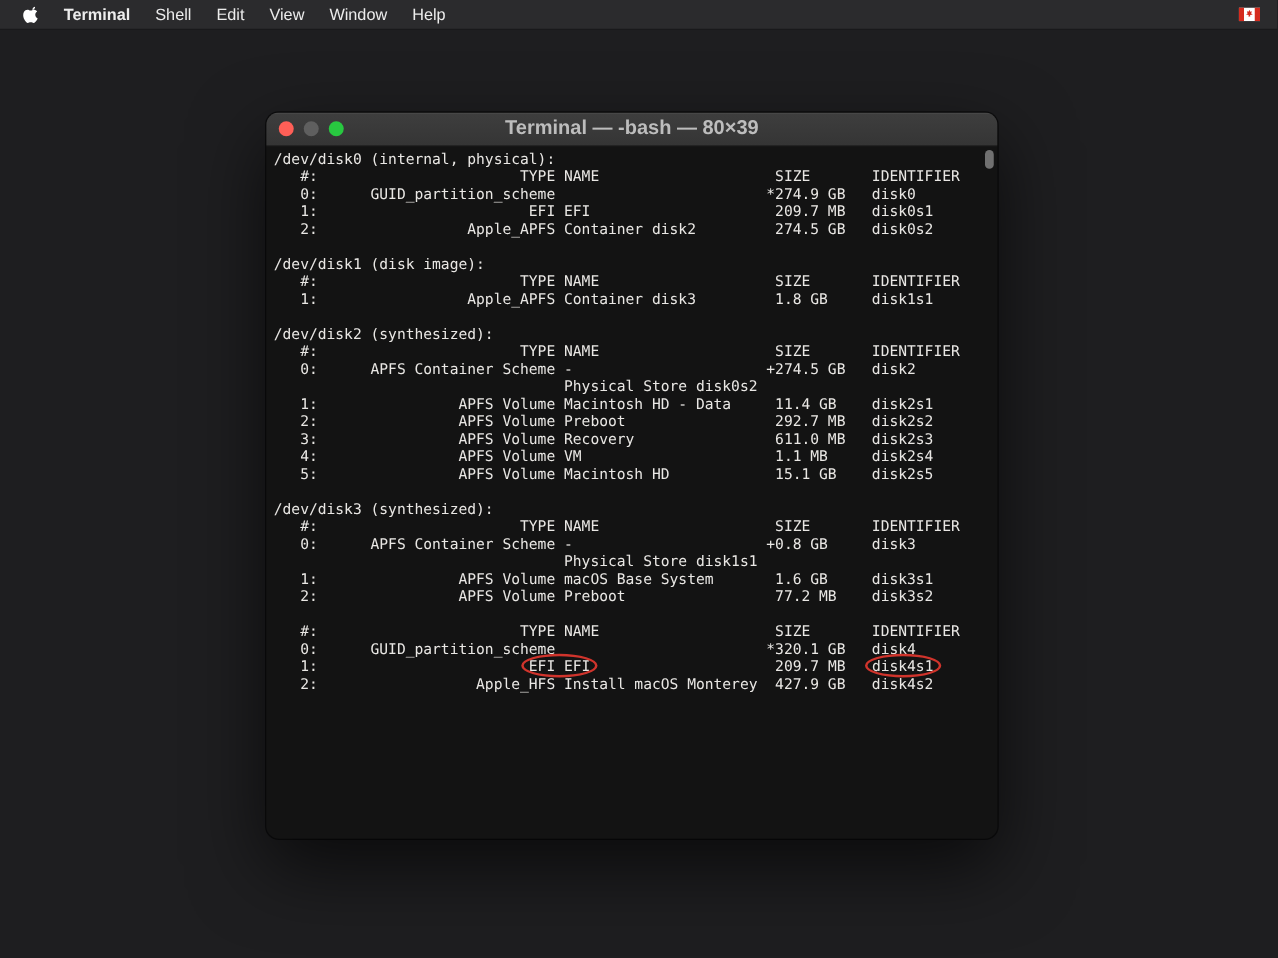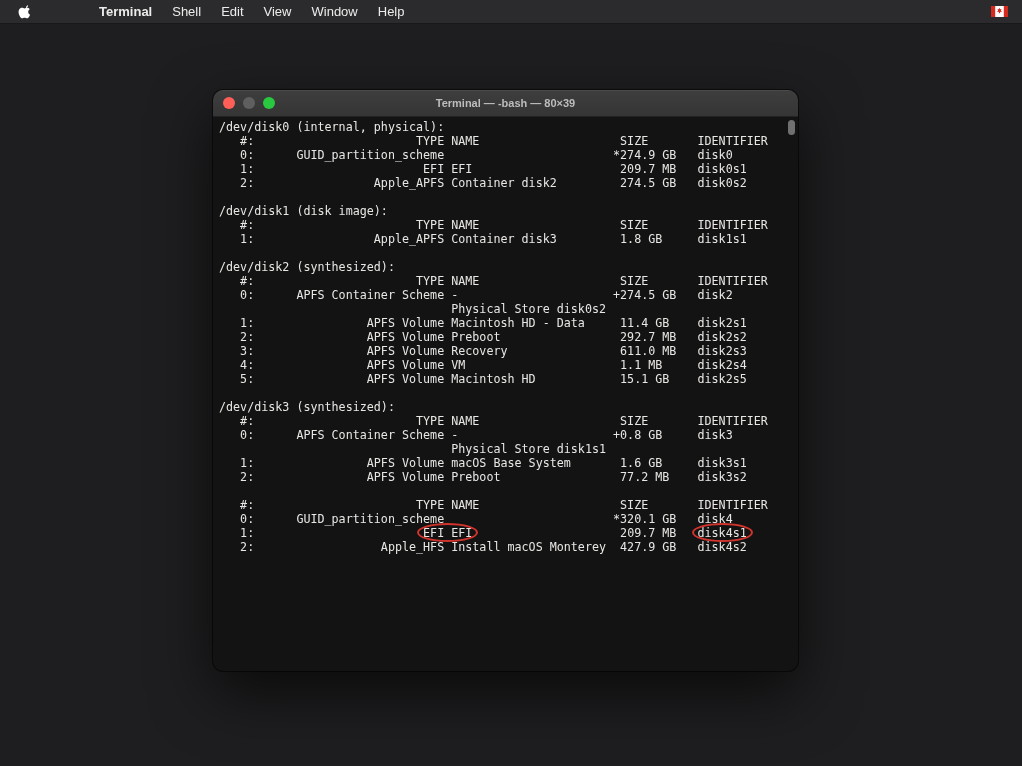--- a/index.html
+++ b/index.html
@@ -11,21 +11,20 @@
   }
 
   
   .menubar {
     position:absolute; top:0; left:0; right:0; height:24px;
     background: var(--menubar-bg, #2b2b2d);
     display:flex; align-items:center;
     color:#ececec; font-size:13px;
     padding:0 14px 0 18px;
     border-bottom:1px solid rgba(0,0,0,0.4);
-    gap:48px;
   }
   .apple { display:flex; align-items:center; margin-right:6px; cursor:default; }
   .menu-items { display:flex; align-items:center; }
   .menu-item { padding:0 10px; line-height:24px; }
   .menu-item.app-name { font-weight:bold; padding:0 10px 0 12px; }
   .menubar-spacer { flex:1; }
   .flag { display:flex; align-items:center; }
 
   
   .window {
@@ -43,21 +42,21 @@
     display:flex; align-items:center;
     box-shadow: inset 0 1px 0 rgba(255,255,255,0.07);
   }
   .traffic { display:flex; gap:8px; margin-left:10px; }
   .tl { width:12px; height:12px; border-radius:50%; display:inline-block; }
   .tl.close { background: var(--traffic-close, #ff5f57); }
   .tl.min   { background: var(--traffic-min, #5f5f5f); }
   .tl.max   { background: var(--traffic-zoom, #28c840); }
   .title {
     position:absolute; left:0; right:0; text-align:center;
-    font-size:11px; font-weight:bold; color:#bdbdbd;
+    font-size:16px; font-weight:bold; color:#bdbdbd;
     pointer-events:none;
   }
 
   .content {
     position:relative;
     height:554px;
     padding:3px 14px 0 6px;
     overflow:hidden;
   }
   .screen {

